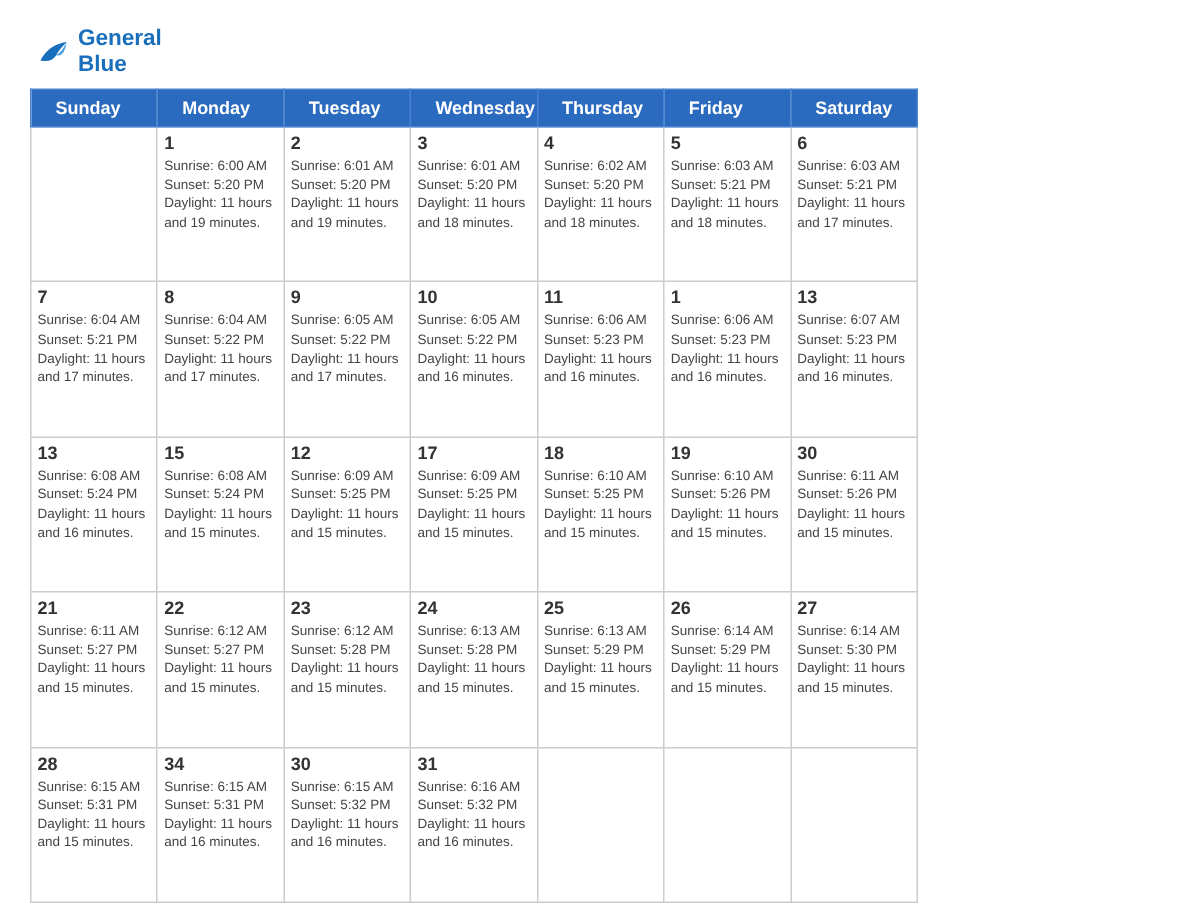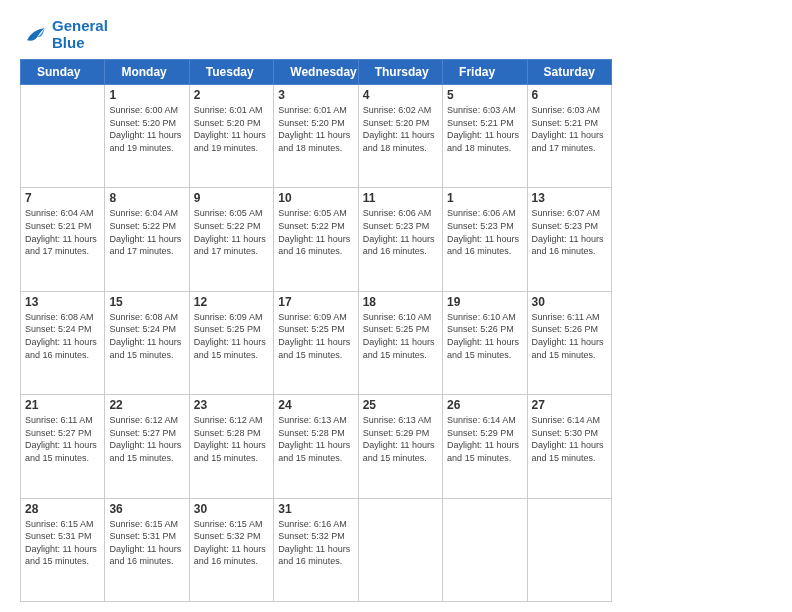--- a/index.html
+++ b/index.html
@@ -333,21 +333,21 @@
         </tr>
         <tr class="week-row">
           <td>
             <div class="day-number">28</div>
             <div class="day-info" style="white-space: pre-line;">Sunrise: 6:15 AM
 Sunset: 5:31 PM
 Daylight: 11 hours
 and 15 minutes.</div>
           </td>
           <td>
-            <div class="day-number">36</div>
+            <div class="day-number">34</div>
             <div class="day-info" style="white-space: pre-line;">Sunrise: 6:15 AM
 Sunset: 5:31 PM
 Daylight: 11 hours
 and 16 minutes.</div>
           </td>
           <td>
             <div class="day-number">30</div>
             <div class="day-info" style="white-space: pre-line;">Sunrise: 6:15 AM
 Sunset: 5:32 PM
 Daylight: 11 hours

